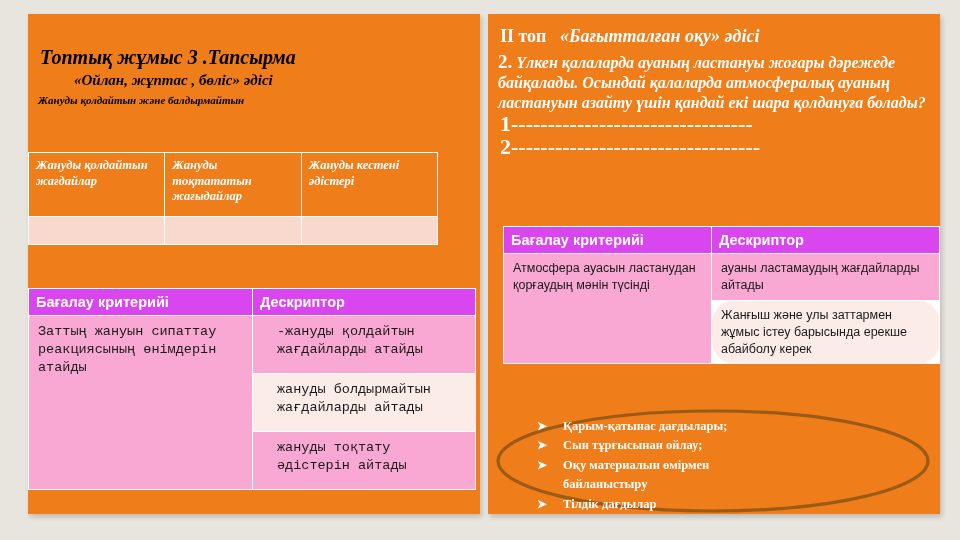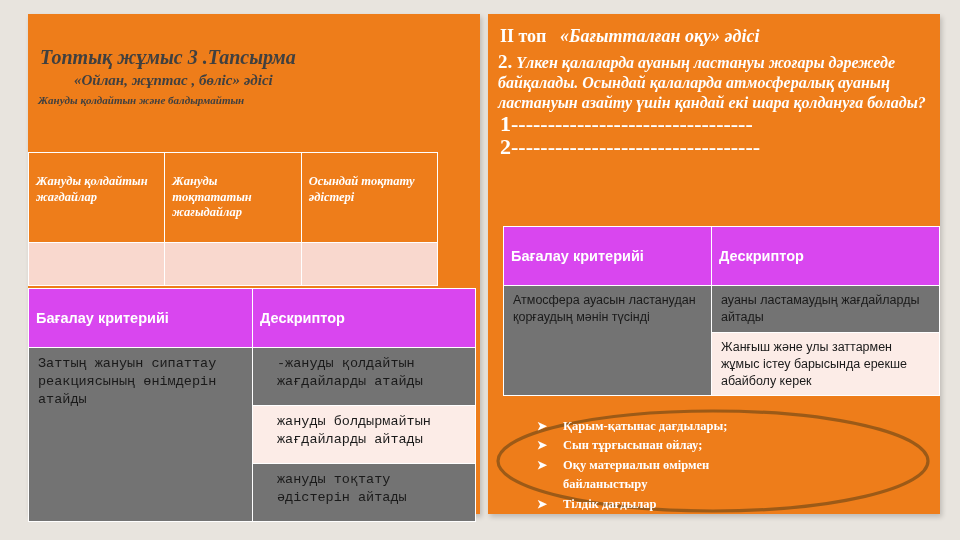--- a/index.html
+++ b/index.html
@@ -27,21 +27,21 @@
     height: 500px;
     background: #ee7d1a;
     box-shadow: 2px 3px 5px rgba(0,0,0,0.18);
     box-sizing: border-box;
   }
   .panel-left  { left: 28px;  width: 452px; }
   .panel-right { left: 488px; width: 452px; }
 
   
   .lead {
-    color: #404040;
+    color: #000000;
     font-style: italic;
     font-weight: bold;
     line-height: 1.16;
     padding: 0;
     margin-top: 32px;
   }
   .lead-title {
     font-size: 20px;
     margin: 12px 0 0 12px;
   }
@@ -60,21 +60,21 @@
 
   
   table.tbl {
     border-collapse: collapse;
     table-layout: fixed;
     background: #ffffff;
   }
   table.tbl td, table.tbl th {
     border: 1px solid #ffffff;
     vertical-align: top;
-    padding: 21px 7px;
+    padding: 5px 7px;
     box-sizing: border-box;
   }
 
   
   #blank-table {
     position: absolute;
     left: 28px;
     top: 152px;
     width: 410px;
   }
@@ -109,21 +109,21 @@
     text-align: left;
     padding: 4px 8px 5px 8px;
     border-color: #ffffff;
   }
   .crit-table td {
     color: #1a1a1a;
     font-size: 13.5px;
     line-height: 1.33;
     border-color: #ffffff;
   }
-  .cell-pink   { background: #737373; }
+  .cell-pink   { background: #f9a8d4; }
   .cell-pink-l { background: #fcece7; }
 
   #crit-left {
     left: 28px;
     top: 288px;
     width: 448px;
   }
   #crit-left .col-a { width: 224px; }
   #crit-left td { padding: 7px 9px; font-family: Liberation Mono, monospace; }
   #crit-left .crit-desc-cell { height: 58px; padding-left: 24px; }
@@ -216,21 +216,21 @@
       <div class="lead-sub">«Ойлан, жұптас , бөліс» әдісі</div>
       <div class="lead-body">Жануды қолдайтын  және  балдырмайтын</div>
     </div>
   </div>
 
   <table class="tbl" id="blank-table">
     <thead>
       <tr>
         <th>Жануды қолдайтын жағдайлар</th>
         <th>Жануды тоқтататын жағыдайлар</th>
-        <th>Осындай тоқтату әдістері</th>
+        <th>Жануды кестені әдістері</th>
       </tr>
     </thead>
     <tbody>
       <tr>
         <td></td>
         <td></td>
         <td></td>
       </tr>
     </tbody>
   </table>
@@ -273,21 +273,21 @@
         <th class="col-a">Бағалау критерийі</th>
         <th>Дескриптор</th>
       </tr>
     </thead>
     <tbody>
       <tr>
         <td class="col-a cell-pink" rowspan="2" style="height:104px;">Атмосфера ауасын ластанудан қорғаудың мәнін түсінді</td>
         <td class="cell-pink" style="height:40px;">ауаны  ластамаудың жағдайларды айтады</td>
       </tr>
       <tr>
-        <td class="cell-pink-l" style="height:48px;">Жанғыш  және улы заттармен жұмыс істеу барысында ерекше  абайболу керек</td>
+        <td class="cell-pink-l" style="height:48px;border-radius:23px;">Жанғыш  және улы заттармен жұмыс істеу барысында ерекше  абайболу керек</td>
       </tr>
     </tbody>
   </table>
 
   <div class="bullet-wrap">
     <svg class="ellipse-svg" viewBox="0 0 440 108">
       <ellipse cx="220" cy="54" rx="215" ry="50" fill="none" stroke="#9c5a17" stroke-width="3.2"></ellipse>
     </svg>
     <ul class="bullets">
       <li><span class="arrow">➤</span><span>Қарым-қатынас дағдылары;</span></li>

